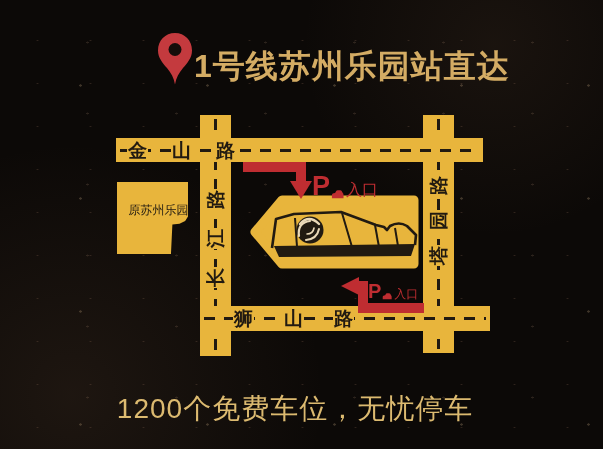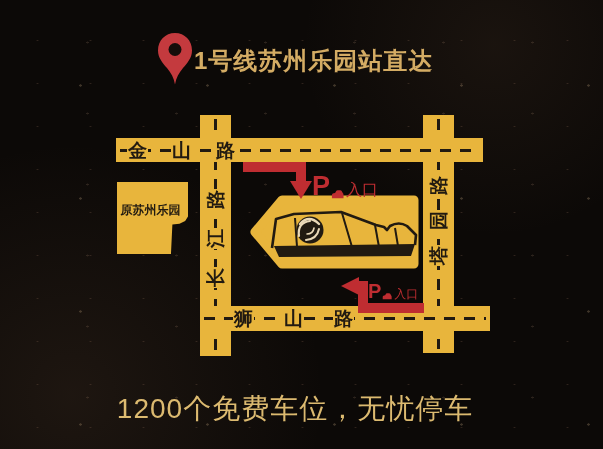--- a/index.html
+++ b/index.html
@@ -15,21 +15,21 @@
       radial-gradient(circle at 82% 10%, rgba(150,110,80,0.10), transparent 30%),
       radial-gradient(circle at 12% 88%, rgba(150,110,80,0.13), transparent 38%),
       radial-gradient(rgba(205,175,135,0.26) 1px, transparent 1.6px),
       radial-gradient(rgba(170,140,110,0.20) 1px, transparent 1.5px),
       radial-gradient(rgba(125,95,75,0.30) 0.7px, transparent 1.2px);
     background-size:100% 100%,100% 100%,127px 113px,89px 71px,53px 43px;
     background-position:0 0,0 0,17px 29px,43px 7px,11px 19px;
   }
   .page-title{
     position:absolute; left:194px; top:45px;
-    font-size:24px; font-weight:bold; letter-spacing:1px;
+    font-size:32px; font-weight:bold; letter-spacing:1px;
     color:var(--title-gold); white-space:nowrap;
   }
   .pin{position:absolute; left:157px; top:32px; width:36px; height:54px;}
   .caption{
     position:absolute; left:0; right:13px; top:390px; text-align:center;
     font-size:28px; font-weight:normal; letter-spacing:1px;
     color:var(--caption-gold); white-space:nowrap;
   }
   
   .road{position:absolute; background:var(--road-yellow);}
@@ -48,22 +48,22 @@
   .label-jinshan{left:127px; top:141px; gap:23px;}
   .label-shishan{left:233px; top:309px; gap:29px;}
   .label-changjiang{left:155px; top:229px; width:121px; justify-content:center; gap:18px;
     transform:rotate(-90deg); transform-origin:center;}
   .label-tayuan{left:387px; top:211px; width:103px; justify-content:center; gap:14px;
     transform:rotate(-90deg); transform-origin:center;}
   
   .landmark{position:absolute; left:117px; top:182px; width:71px; height:72px;
     background:var(--road-yellow); z-index:2;
     clip-path:polygon(0% 0%,100% 0%,100% 48%,96% 54%,88% 58%,78% 59%,76% 100%,0% 100%);}
-  .landmark-label{position:absolute; left:1px; top:20px; width:65px; text-align:center;
-    font-size:12px; font-weight:bold; color:var(--ink); letter-spacing:0;}
+  .landmark-label{position:absolute; left:9px; top:20px; width:65px; text-align:center;
+    font-size:12px; font-weight:normal; color:var(--ink); letter-spacing:0;}
   
   .badge{position:absolute; left:249px; top:190px; z-index:4;}
   
   .arrows{position:absolute; left:0; top:0; z-index:5; pointer-events:none;}
   
   .entrance{position:absolute; display:flex; align-items:flex-end; color:var(--arrow-red); z-index:6;}
   .entrance .p{font-weight:bold; line-height:1;}
   .entrance .gate{font-weight:normal; line-height:1;}
   .entrance-north{left:312px; top:173px;}
   .entrance-north .p{font-size:27px;}

